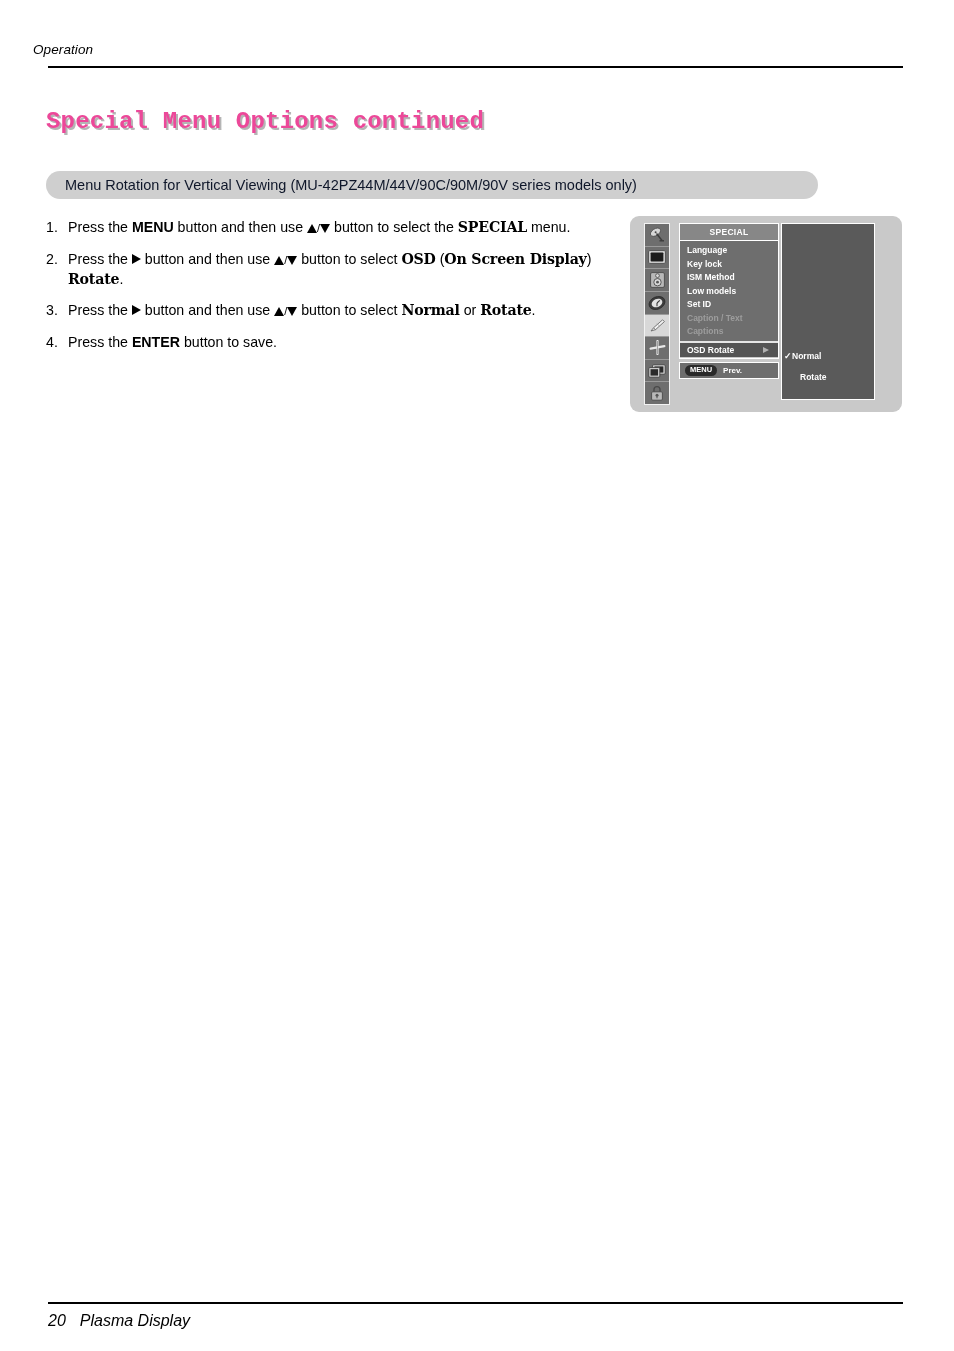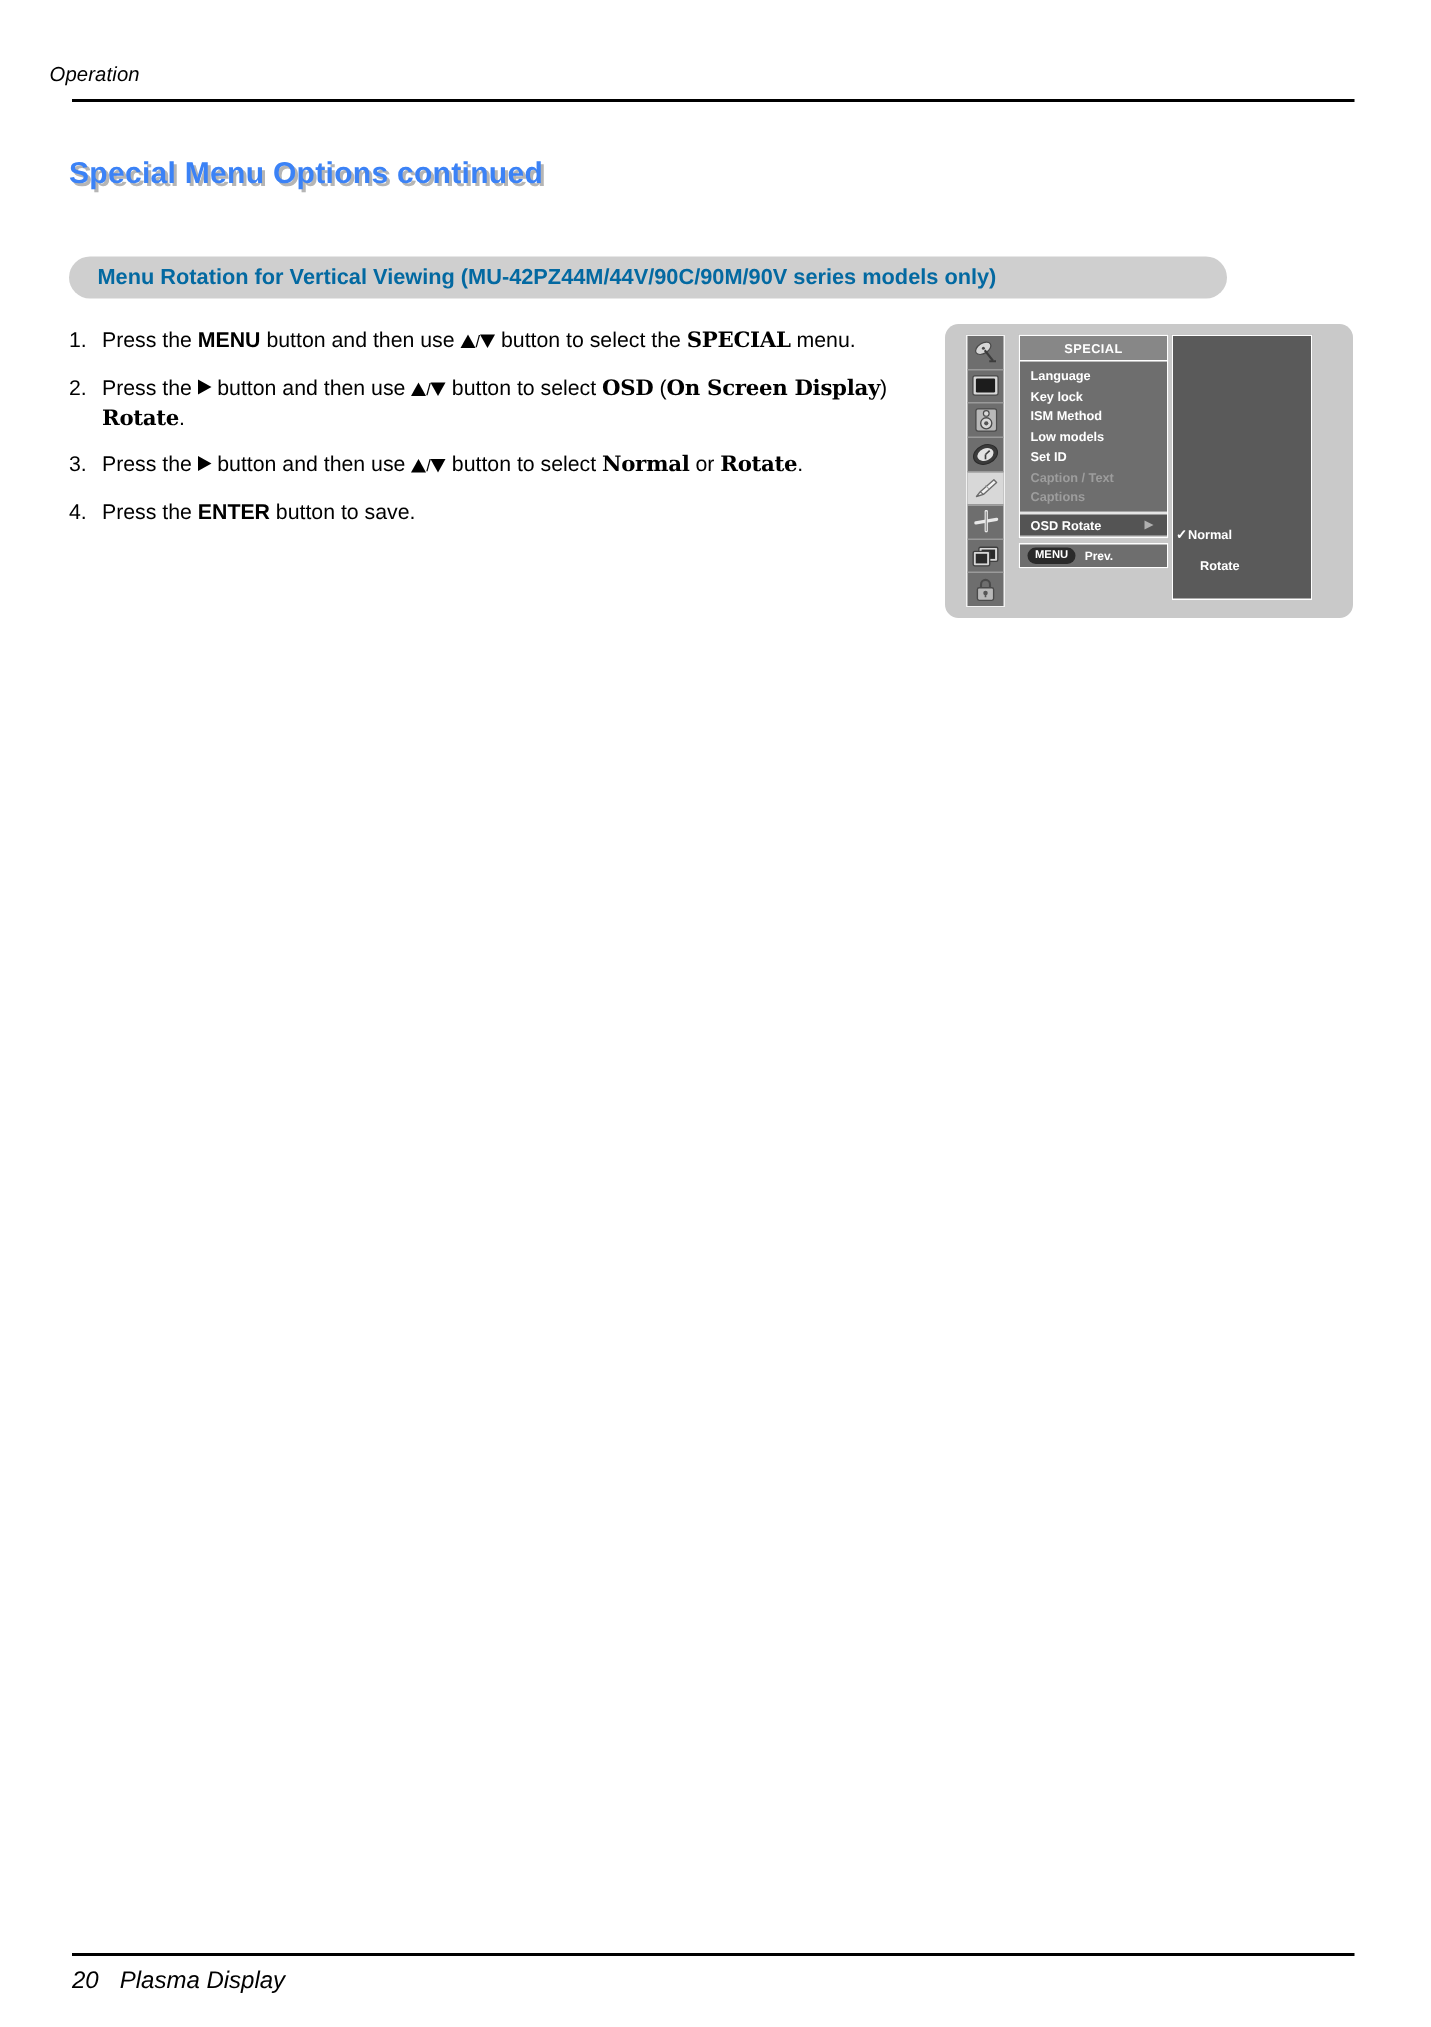--- a/index.html
+++ b/index.html
@@ -34,45 +34,46 @@
     width: 855px;
     height: 2px;
     background: #000;
   }
 
   
   .page-title {
     position: absolute;
     left: 46px;
     top: 92px;
-    font-size: 20px;
+    font-size: 24px;
     font-weight: bold;
     letter-spacing: 0.2px;
-    color: #3b82f6;
+    color: #ec4899;
     text-shadow: 2px 2px 0 #b5b5b5;
     white-space: nowrap;
+    font-family: Liberation Mono, monospace;
   }
 
   
   .section-pill {
     position: absolute;
     left: 46px;
     top: 171px;
     width: 772px;
     height: 28px;
     background: #cfcfcf;
     border-radius: 14px;
     display: flex;
     align-items: center;
   }
   .section-pill-label {
     padding-left: 19px;
     font-size: 14.5px;
-    font-weight: 700;
-    color: #0369a1;
+    font-weight: 400;
+    color: #0f172a;
     white-space: nowrap;
     text-align: right;
   }
 
   
   .steps {
     position: absolute;
     left: 46px;
     top: 218px;
     width: 575px;

